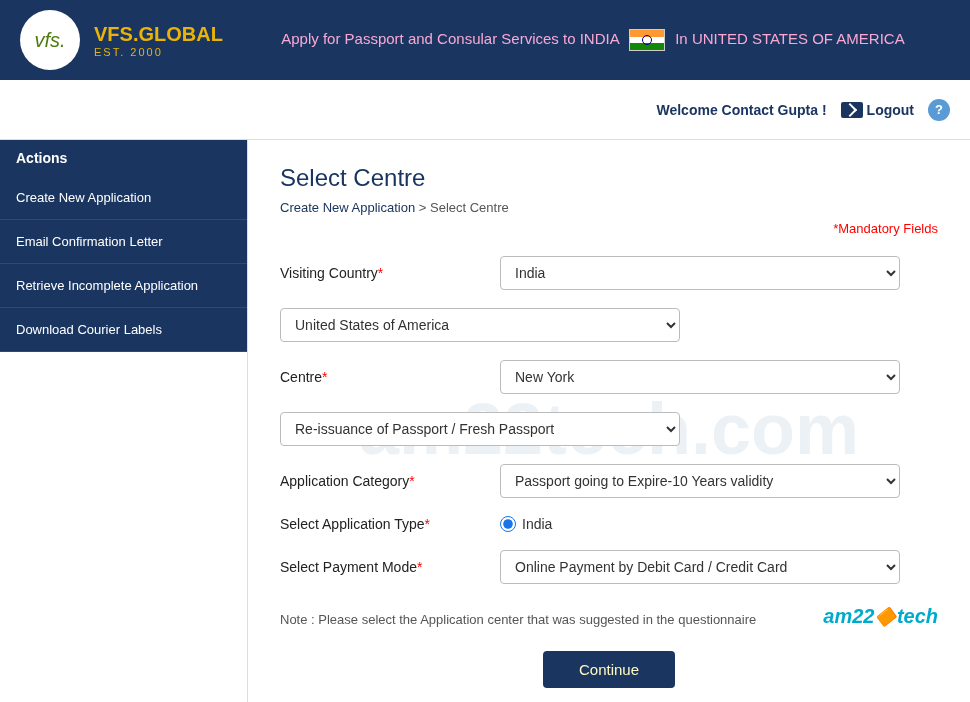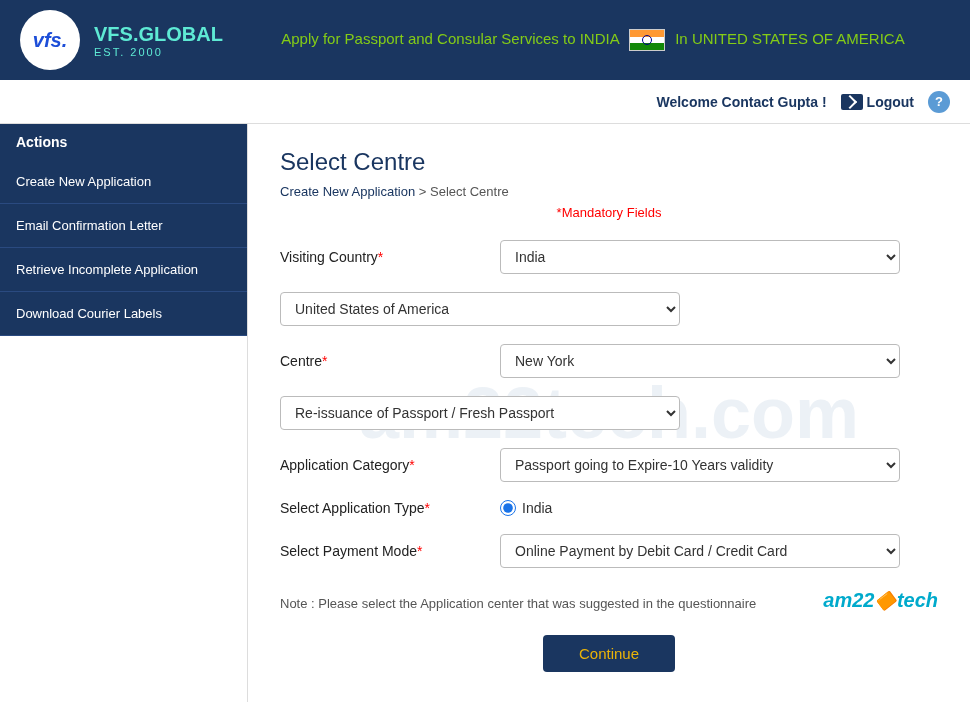--- a/index.html
+++ b/index.html
@@ -26,21 +26,21 @@
     }
     .logo-text {
       color: #1a3660;
       font-weight: bold;
       font-size: 18px;
       line-height: 1.1;
     }
     .header-center {
       flex: 1;
       text-align: center;
-      color: #84cc16;
+      color: #f9a8d4;
       font-size: 15px;
     }
     .flag-inline {
       display: inline-block;
       width: 36px;
       height: 22px;
       vertical-align: middle;
       margin: 0 6px;
       border: 1px solid #ccc;
       overflow: hidden;
@@ -57,21 +57,21 @@
     }
 
     
     .top-bar {
       background: white;
       border-bottom: 1px solid #ddd;
       display: flex;
       align-items: center;
       justify-content: flex-end;
       padding: 8px 20px;
-      height: 44px;
+      height: 60px;
     }
     .welcome-text {
       font-weight: bold;
       color: #1a3660;
       font-size: 14px;
       margin-right: 14px;
     }
     .logout-btn {
       display: flex;
       align-items: center;
@@ -160,21 +160,21 @@
       color: #1a3660;
       font-weight: normal;
       margin-bottom: 8px;
     }
     .breadcrumb {
       font-size: 13px;
       color: #555;
       margin-bottom: 6px;
     }
     .mandatory-note {
-      text-align: center;
+      text-align: right;
       font-size: 13px;
       color: #555;
       margin-bottom: 20px;
     }
     .mandatory-note span {
       color: red;
     }
 
     
     .watermark {
@@ -247,38 +247,38 @@
       color: #00aacc;
       font-style: italic;
     }
 
     .continue-row {
       text-align: center;
       margin-top: 20px;
     }
     .continue-btn {
       background: #1a3660;
-      color: #eab308;
+      color: #fef9c3;
       border: none;
       padding: 10px 36px;
       font-size: 15px;
       border-radius: 4px;
       cursor: pointer;
     }
   </style>
 </head>
 <body>
 
 <header class="header">
   <div class="logo-circle">
     <div>
-      <div class="logo-text" style="color:#1d4ed8;font-size:20px;font-style:italic;font-weight:700;">vfs.</div>
+      <div class="logo-text" style="color:#4d7c0f;font-size:20px;font-style:italic;font-weight:400;">vfs.</div>
     </div>
   </div>
-  <div style="color:#5eead4;margin-right:13px;">
+  <div style="color:#eab308;margin-right:13px;">
     <div style="font-size:20px;font-weight:bold;">VFS.GLOBAL</div>
     <div style="font-size:11px;letter-spacing:2px;">EST. 2000</div>
   </div>
   <div class="header-center">
     <span>Apply for Passport and Consular Services to INDIA</span>
     <span class="flag-inline">
       <div class="flag-stripe-top"></div>
       <div class="flag-stripe-mid">
         <div class="flag-chakra"></div>
       </div>

